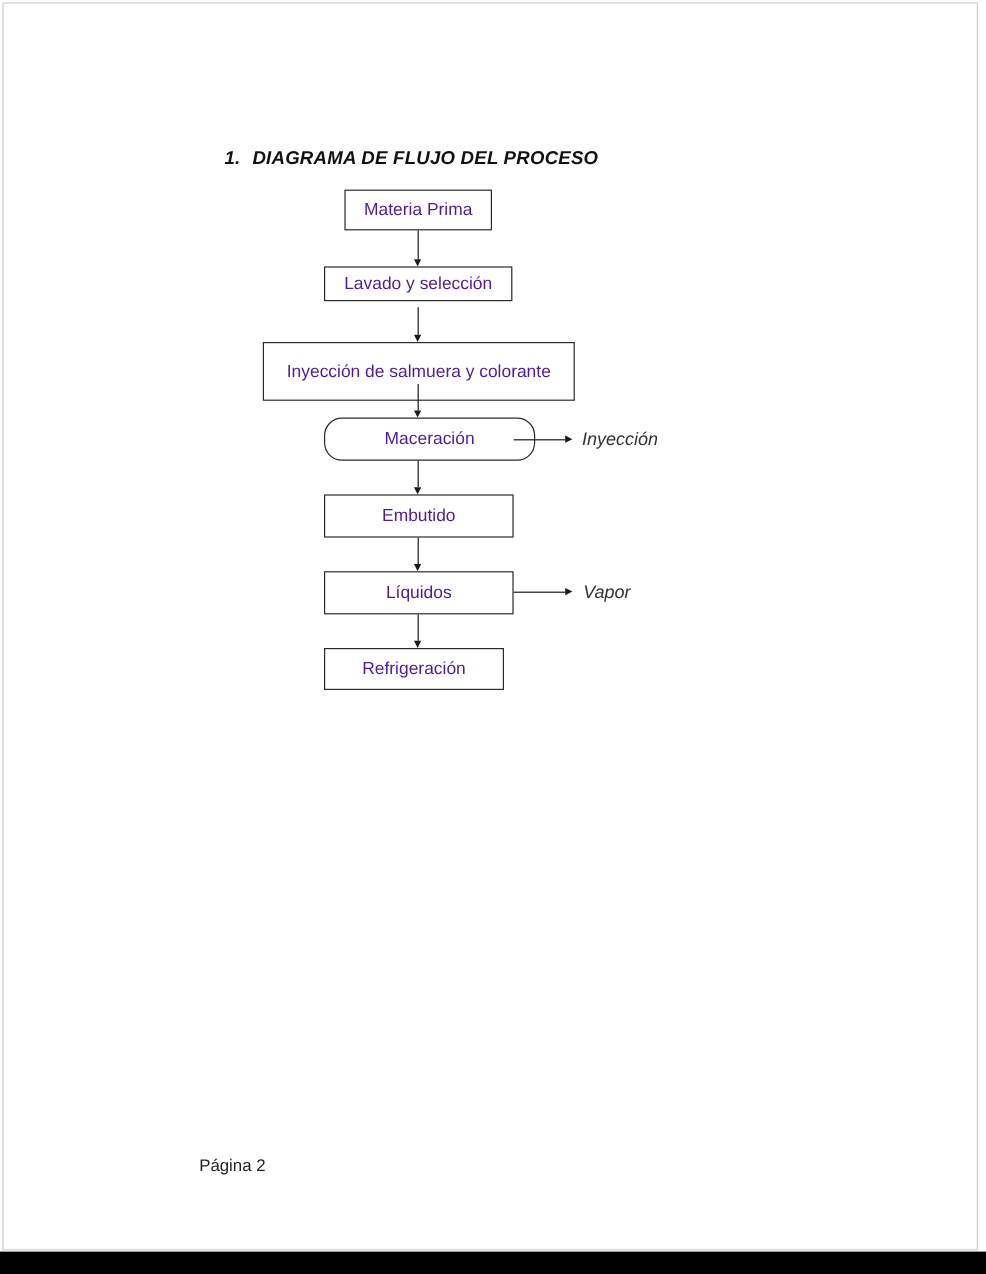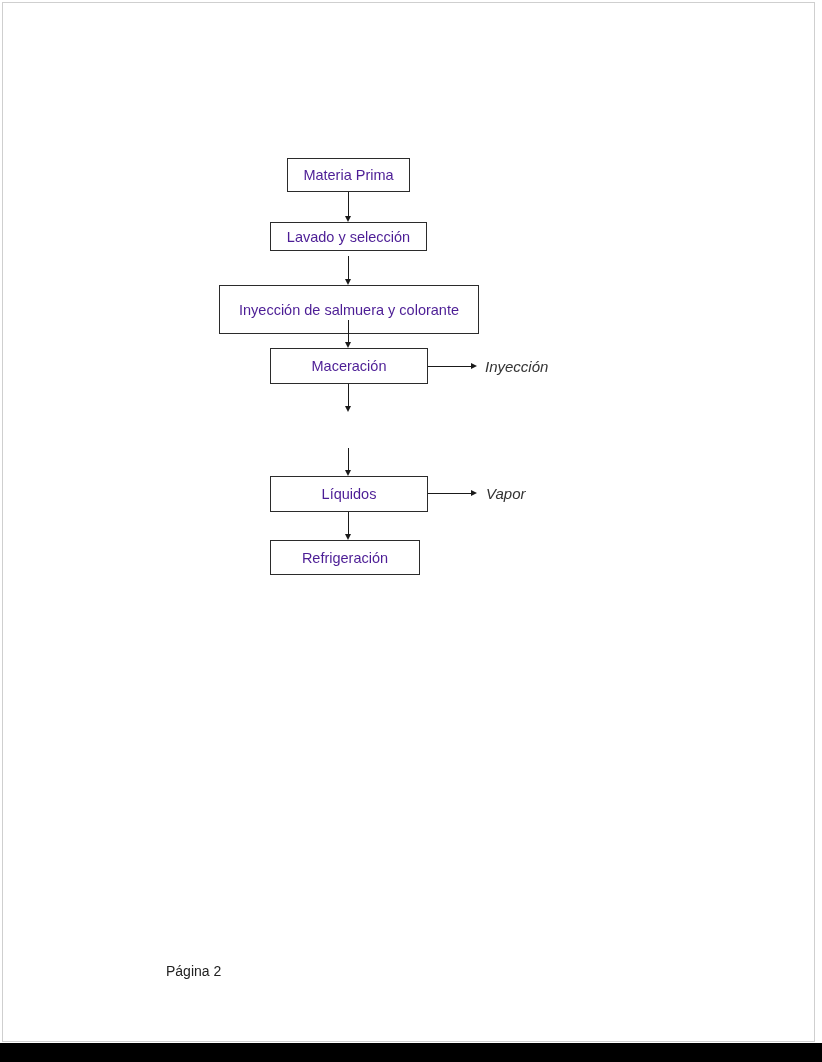--- a/index.html
+++ b/index.html
@@ -53,21 +53,21 @@
     display: flex;
     align-items: center;
     justify-content: center;
     font-size: 14.5px;
     color: #4c1d95;
     white-space: nowrap;
   }
   .node-1 { left: 284px; top: 155px; width: 123px; height: 34px; }
   .node-2 { left: 267px; top: 219px; width: 157px; height: 29px; }
   .node-3 { left: 216px; top: 282px; width: 260px; height: 49px; }
-  .node-4 { left: 267px; top: 345px; width: 158px; height: 36px; }
+  .node-4 { left: 267px; top: 345px; width: 176px; height: 36px; border-radius: 15px; }
   .node-5 { left: 267px; top: 409px; width: 158px; height: 36px; }
   .node-6 { left: 267px; top: 473px; width: 158px; height: 36px; }
   .node-7 { left: 267px; top: 537px; width: 150px; height: 35px; }
   .varrow {
     position: absolute;
     left: 345px;
     width: 1px;
     background: #1a1a1a;
   }
   .varrow::after {
@@ -122,20 +122,23 @@
     color: #222222;
   }
 </style>
 </head>
 <body>
 
 <div class="viewport">
 
   <div class="page">
 
+    <div class="doc-title">
+      <span class="num">1.</span><span>DIAGRAMA DE FLUJO DEL PROCESO</span>
+    </div>
 
     <div class="flow-node node-1">
       <span>Materia Prima</span>
     </div>
     <div class="varrow va-1"></div>
 
     <div class="flow-node node-2">
       <span>Lavado y selección</span>
     </div>
     <div class="varrow va-2"></div>
@@ -145,20 +148,23 @@
     </div>
     <div class="varrow va-3"></div>
 
     <div class="flow-node node-4">
       <span>Maceración</span>
     </div>
     <div class="harrow ha-1"></div>
     <div class="side-label sl-1">Inyección</div>
     <div class="varrow va-4"></div>
 
+    <div class="flow-node node-5">
+      <span>Embutido</span>
+    </div>
     <div class="varrow va-5"></div>
 
     <div class="flow-node node-6">
       <span>Líquidos</span>
     </div>
     <div class="harrow ha-2"></div>
     <div class="side-label sl-2">Vapor</div>
     <div class="varrow va-6"></div>
 
     <div class="flow-node node-7">

